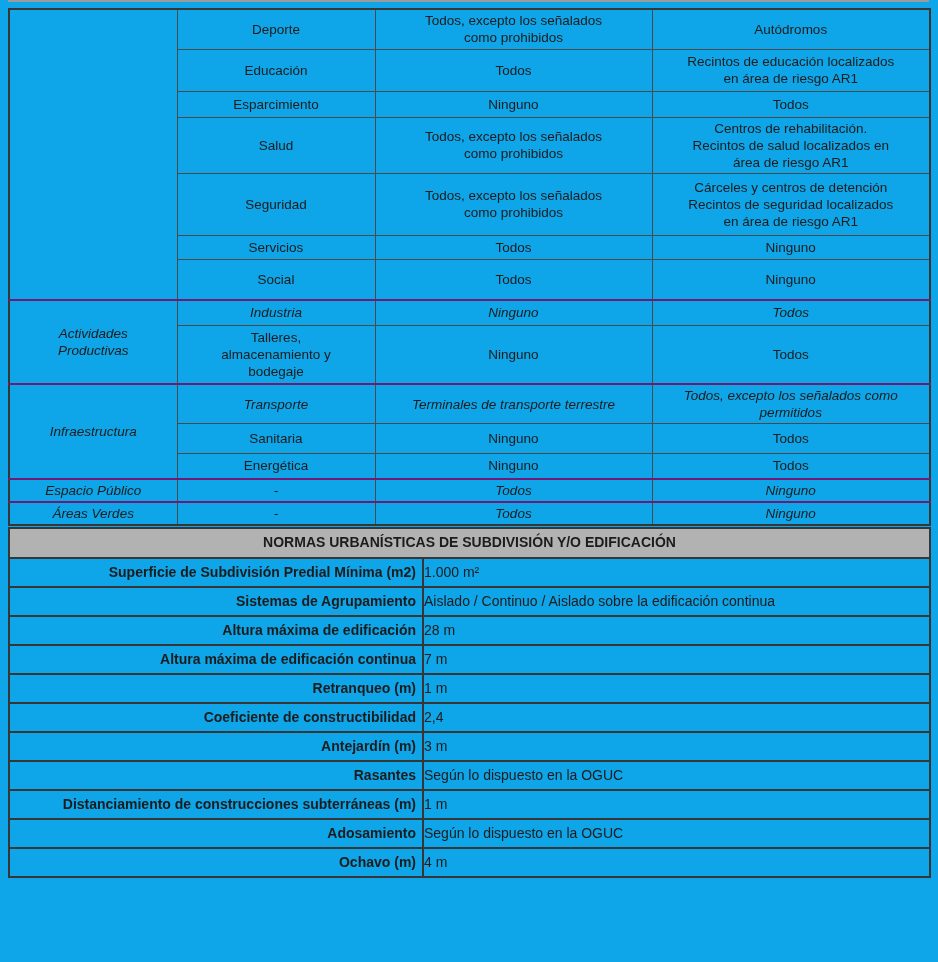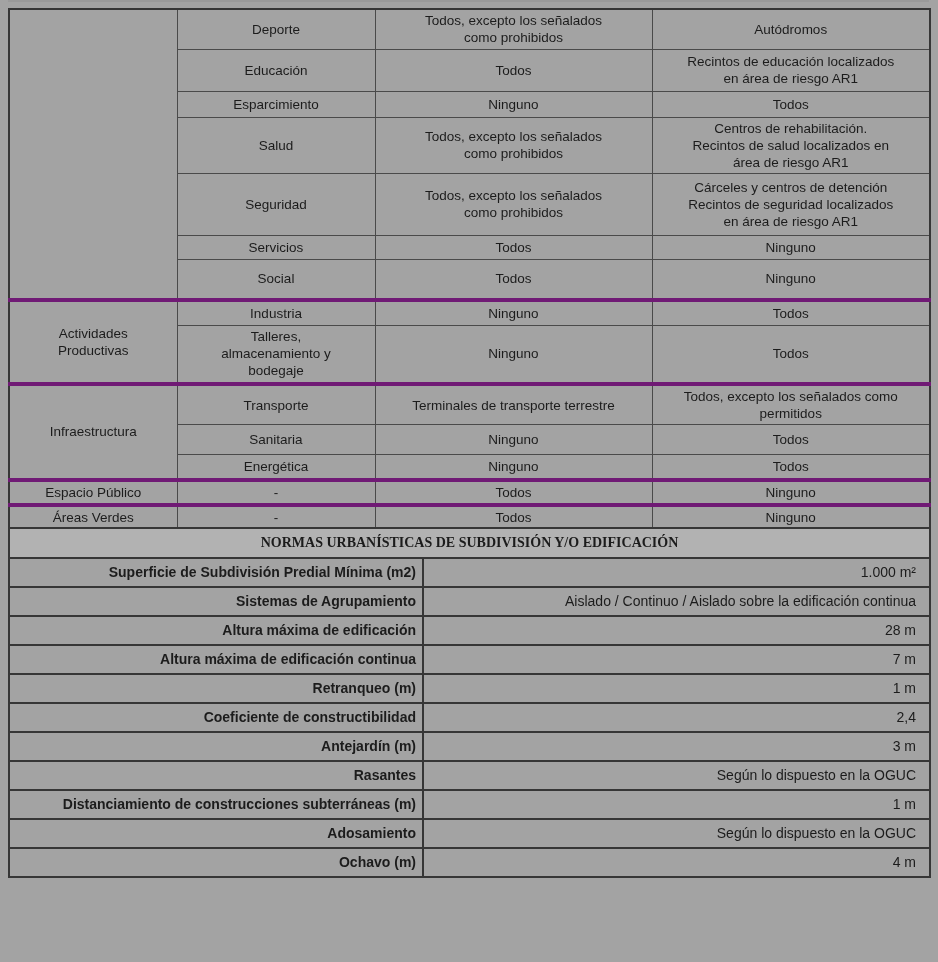--- a/index.html
+++ b/index.html
@@ -6,21 +6,21 @@
     margin: 0;
     padding: 0;
     background: #ffffff;
     font-family: "Liberation Sans", "DejaVu Sans", sans-serif;
     color: #1c1c1c;
   }
   .page {
     position: relative;
     width: 938px;
     height: 962px;
-    background: #a3a3a3;
+    background: #0ea5e9;
     overflow: hidden;
   }
   
   .top-remnant {
     position: absolute;
     top: 0;
     left: 8px;
     width: 921px;
     height: 2px;
     background: #9a9a9a;
@@ -40,21 +40,22 @@
   }
   table.land-use td {
     border: 1px solid #4a4a4a;
     text-align: center;
     vertical-align: middle;
     padding: 2px 6px;
     white-space: pre-line;
     overflow: hidden;
   }
   table.land-use tr.group-start td {
-    border-top: 4px solid #701a75;
+    border-top: 2px solid #701a75;
+    font-style: italic;
   }
 
   
   table.norms {
     position: absolute;
     top: 527px;
     left: 8px;
     width: 921px;
     border-collapse: collapse;
     table-layout: fixed;
@@ -66,30 +67,29 @@
     border: 2px solid #363636;
     vertical-align: middle;
     overflow: hidden;
   }
   table.norms th.title {
     background: #b2b2b2;
     font-weight: bold;
     text-align: center;
     height: 24px;
     padding: 2px 4px;
-    font-family: Liberation Serif, serif;
   }
   table.norms td.label {
     font-weight: bold;
     text-align: right;
     padding: 3px 6px;
   }
   table.norms td.value {
-    text-align: right;
-    padding: 3px 13px;
+    text-align: left;
+    padding: 3px 0;
     white-space: pre-line;
     margin-top: 37px;
   }
   table.norms tr.single td { height: 21px; }
 </style>
 </head>
 <body>
 
 <div class="page">
 

